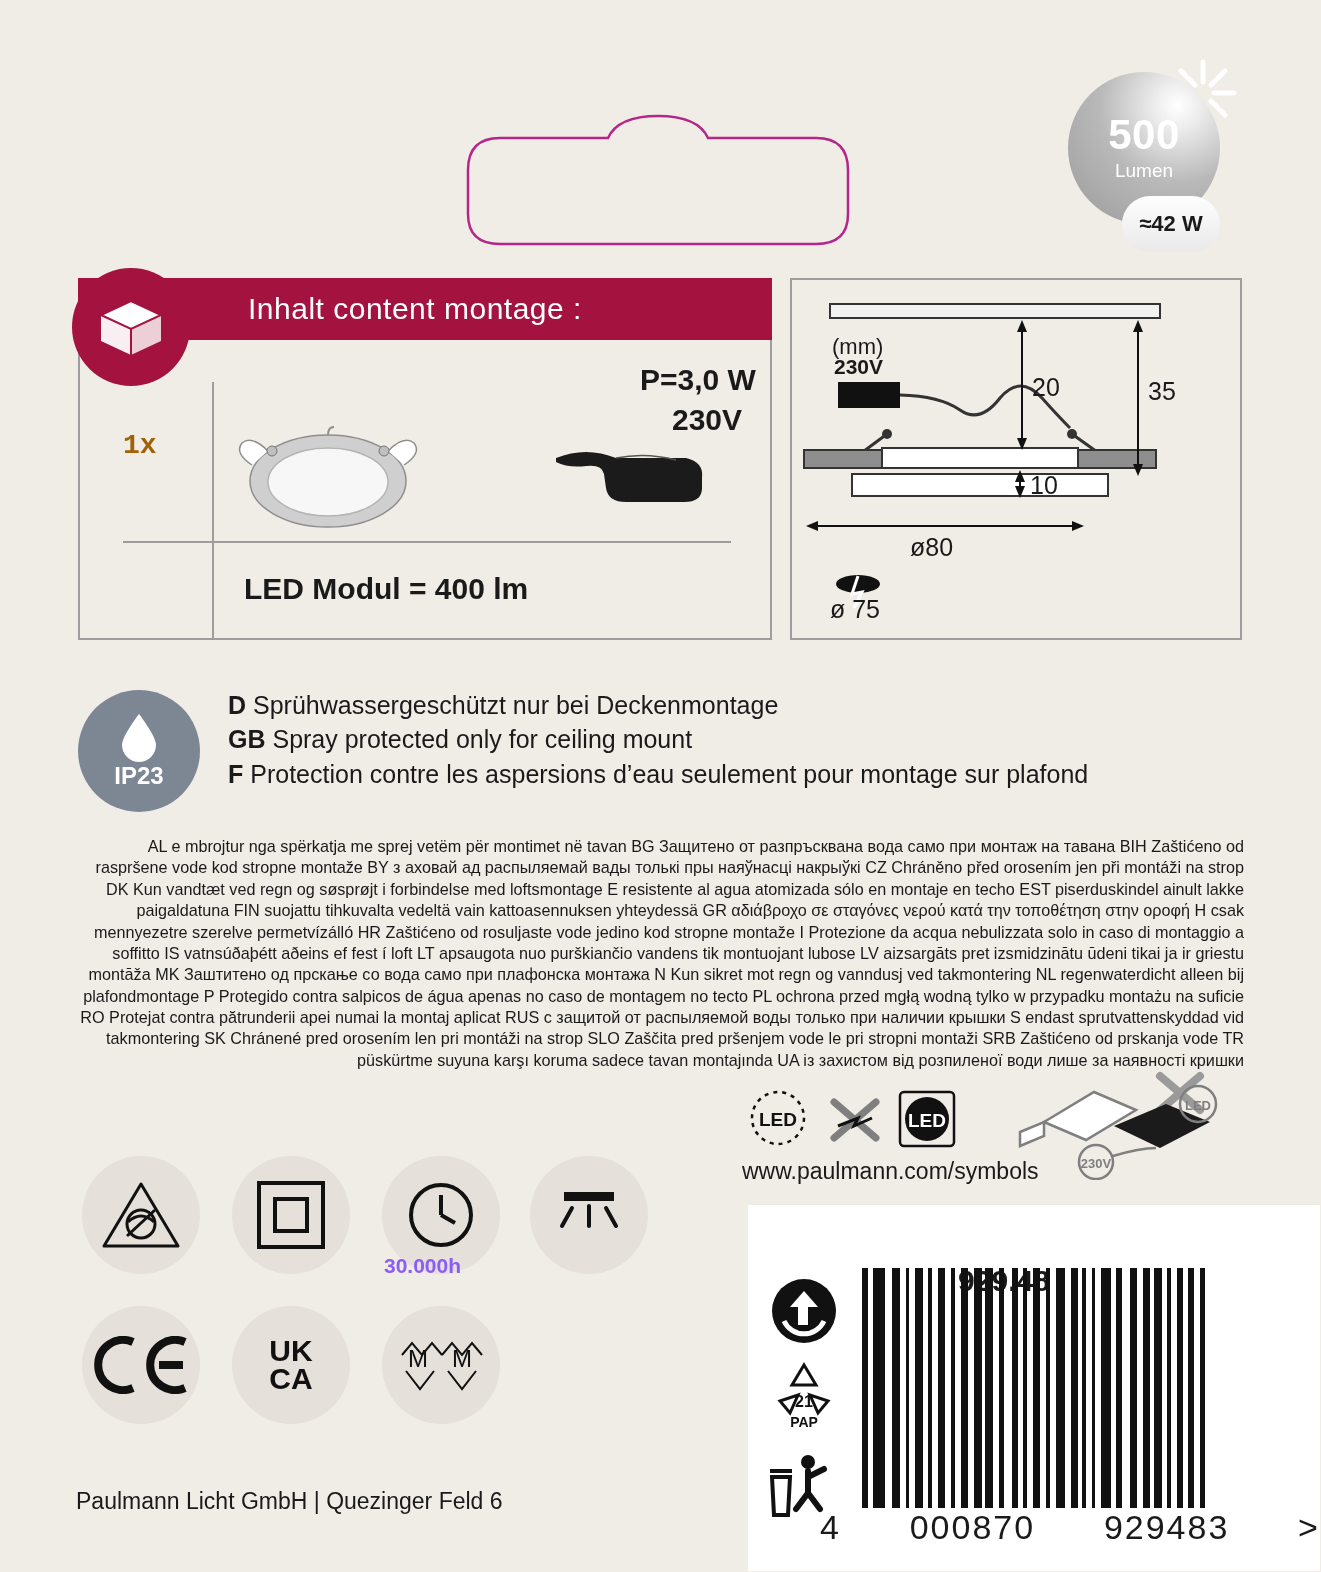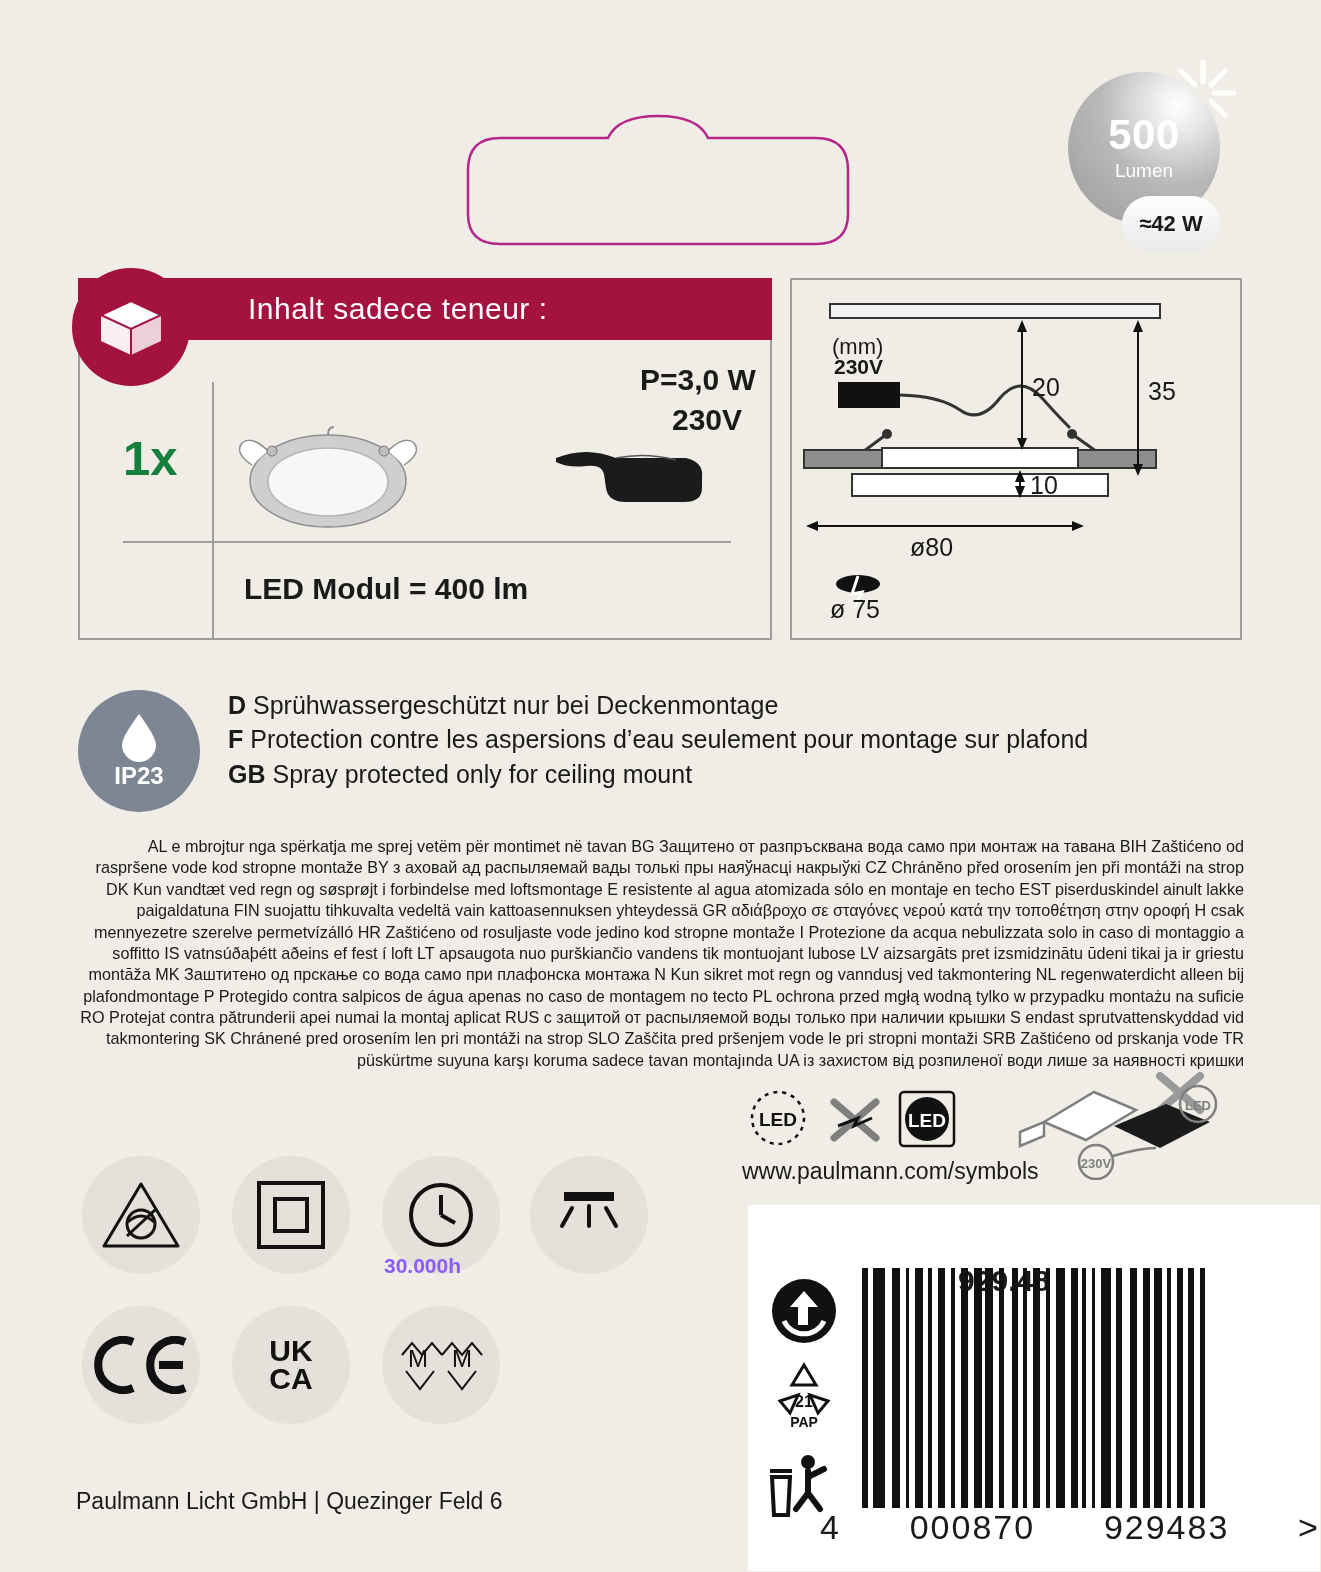--- a/index.html
+++ b/index.html
@@ -108,23 +108,24 @@
     border-radius: 50%;
     background: #a4123f;
     display: flex;
     align-items: center;
     justify-content: center;
   }
   .qty {
     position: absolute;
     left: 123px;
     top: 430px;
-    font-size: 49px;
-    font-weight: bold;
-    color: #15803d;
+    font-size: 28px;
+    font-weight: bold;
+    color: #a16207;
+    font-family: Liberation Mono, monospace;
   }
   .power1 {
     position: absolute;
     left: 640px;
     top: 363px;
     font-size: 30px;
     font-weight: bold;
     color: #1a1a1a;
   }
   .power2 {
@@ -353,21 +354,21 @@
   </svg>
   <div class="lumen-badge">
     <div class="num">500</div>
     <div class="cap">Lumen</div>
   </div>
   <div class="watt-badge">≈42 W</div>
 
   <div class="content-box"></div>
   <div class="inner-divider-h"></div>
   <div class="inner-divider-v"></div>
-  <div class="content-header">Inhalt sadece teneur :</div>
+  <div class="content-header">Inhalt content montage :</div>
   <div class="box-icon">
     <svg width="76" height="72" viewBox="0 0 76 72">
       <polygon points="8,24 38,10 68,24 38,38" fill="#ffffff"></polygon>
       <polygon points="8,24 38,38 38,64 8,50" fill="#ffffff" opacity="0.93"></polygon>
       <polygon points="68,24 38,38 38,64 68,50" fill="#ffffff" opacity="0.8"></polygon>
       <polyline points="8,24 38,10 68,24 38,38 8,24" fill="none" stroke="#a4123f" stroke-width="2"></polyline>
       <line x1="38" y1="38" x2="38" y2="64" stroke="#a4123f" stroke-width="2"></line>
     </svg>
   </div>
 
@@ -439,22 +440,22 @@
   </svg>
 
   <div class="ip-badge">
     <svg width="42" height="50" viewBox="0 0 42 50">
       <path d="M21 2 C21 2 38 24 38 33 A17 17 0 0 1 4 33 C4 24 21 2 21 2 Z" fill="#ffffff"></path>
     </svg>
     <div class="ip-text">IP23</div>
   </div>
   <div class="ip-lines">
     <div><b>D</b> <span>Sprühwassergeschützt nur bei Deckenmontage</span></div>
+    <div><b>GB</b> <span>Spray protected only for ceiling mount</span></div>
     <div><b>F</b> <span>Protection contre les aspersions d’eau seulement pour montage sur plafond</span></div>
-    <div><b>GB</b> <span>Spray protected only for ceiling mount</span></div>
   </div>
 
   <div class="multi">AL e mbrojtur nga spërkatja me sprej vetëm për montimet në tavan BG Защитено от разпръсквана вода само при монтаж на тавана BIH Zaštićeno od raspršene vode kod stropne montaže BY з аховай ад распыляемай вады толькі пры наяўнасці накрыўкі CZ Chráněno před orosením jen při montáži na strop DK Kun vandtæt ved regn og søsprøjt i forbindelse med loftsmontage E resistente al agua atomizada sólo en montaje en techo EST piserduskindel ainult lakke paigaldatuna FIN suojattu tihkuvalta vedeltä vain kattoasennuksen yhteydessä GR αδιάβροχο σε σταγόνες νερού κατά την τοποθέτηση στην οροφή H csak mennyezetre szerelve permetvízálló HR Zaštićeno od rosuljaste vode jedino kod stropne montaže I Protezione da acqua nebulizzata solo in caso di montaggio a soffitto IS vatnsúðaþétt aðeins ef fest í loft LT apsaugota nuo purškiančio vandens tik montuojant lubose LV aizsargāts pret izsmidzinātu ūdeni tikai ja ir griestu montāža MK Заштитено од прскање со вода само при плафонска монтажа N Kun sikret mot regn og vanndusj ved takmontering NL regenwaterdicht alleen bij plafondmontage P Protegido contra salpicos de água apenas no caso de montagem no tecto PL ochrona przed mgłą wodną tylko w przypadku montażu na suficie RO Protejat contra pătrunderii apei numai la montaj aplicat RUS с защитой от распыляемой воды только при наличии крышки S endast sprutvattenskyddad vid takmontering SK Chránené pred orosením len pri montáži na strop SLO Zaščita pred pršenjem vode le pri stropni montaži SRB Zaštićeno od prskanja vode TR püskürtme suyuna karşı koruma sadece tavan montajında UA із захистом від розпиленої води лише за наявності кришки</div>
 
   <svg class="sym-led-group" viewBox="0 0 250 72">
     <circle cx="36" cy="36" r="26" fill="none" stroke="#111" stroke-width="2.5" stroke-dasharray="4 5"></circle>
     <text x="36" y="44" font-family="Liberation Sans, sans-serif" font-size="19" font-weight="bold" fill="#111" text-anchor="middle">LED</text>
     <g stroke="#7f7f7f" stroke-width="7" stroke-linecap="round">
       <line x1="92" y1="20" x2="134" y2="56"></line>
       <line x1="134" y1="20" x2="92" y2="56"></line>

